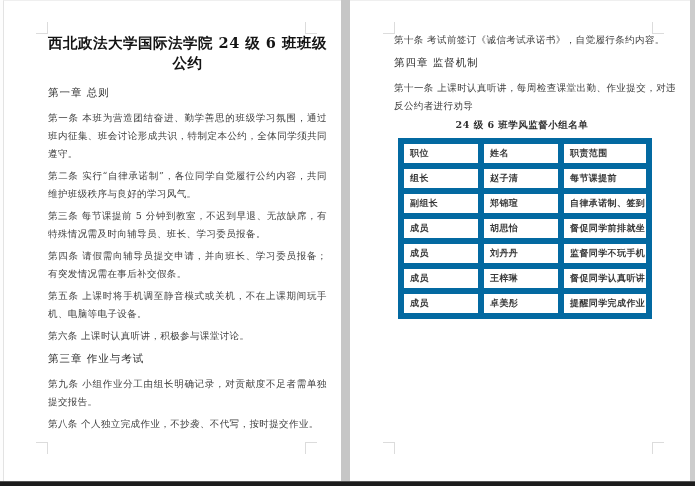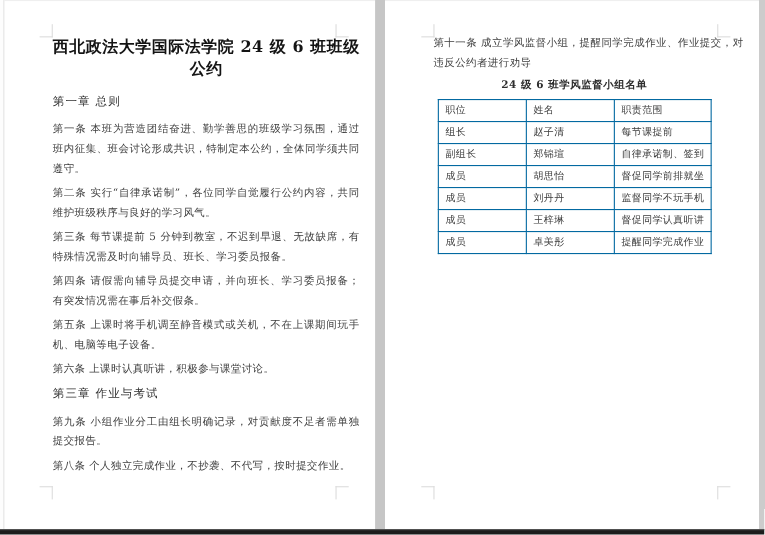--- a/index.html
+++ b/index.html
@@ -36,22 +36,22 @@
   }
   .table-wrap{width:248px;margin:2px 0 16px 4px;}
   .tbl-caption{
     text-align:center;font-size:9.5px;color:#2e2e2e;font-weight:600;
     margin:4px 0 6px;letter-spacing:0.5px;
   }
   table.roster{
     border-collapse:collapse;width:248px;table-layout:fixed;
   }
   table.roster td,table.roster th{
-    border:1px solid #0369a1;font-size:9px;color:#3a3a3a;
-    padding:3px 6px;height:12px;text-align:left;font-weight:normal;
+    border:6px solid #0369a1;font-size:9px;color:#3a3a3a;
+    padding:3px 6px;height:12px;text-align:left;font-weight:bold;
     letter-spacing:0.4px;white-space:nowrap;overflow:hidden;
   }
   col.c1{width:80px}col.c2{width:80px}col.c3{width:88px}
 
   
   .mk{position:absolute;width:11px;height:11px;pointer-events:none;}
   .mk.tl{border-right:1px solid #dcdcdc;border-bottom:1px solid #dcdcdc;}
   .mk.tr{border-left:1px solid #dcdcdc;border-bottom:1px solid #dcdcdc;}
   .mk.bl{border-right:1px solid #dcdcdc;border-top:1px solid #dcdcdc;}
   .mk.br{border-left:1px solid #dcdcdc;border-top:1px solid #dcdcdc;}
@@ -79,22 +79,24 @@
   </div>
 
   <div class="mk tl" style="left:36px;top:22px;"></div>
   <div class="mk tr" style="left:305px;top:22px;"></div>
   <div class="mk bl" style="left:36px;top:442px;"></div>
   <div class="mk br" style="left:305px;top:442px;"></div>
 
   <div class="gutter"></div>
 
   <div class="page page2">
+    <p class="body-para">第十条 考试前签订《诚信考试承诺书》，自觉履行条约内容。</p>
 
-    <p class="body-para">第十一条 成立学风监督小组，提醒同学完成作业、作业提交，对违反公约者进行劝导</p>
+    <h2 class="chapter">第四章 监督机制</h2>
+    <p class="body-para">第十一条 上课时认真听讲，每周检查课堂出勤、作业提交，对违反公约者进行劝导</p>
 
     <div class="table-wrap">
       <div class="tbl-caption">24 级 6 班学风监督小组名单</div>
       <table class="roster">
         <colgroup>
             <col class="c1">
             <col class="c2">
             <col class="c3">
           </colgroup>
         <tbody>

